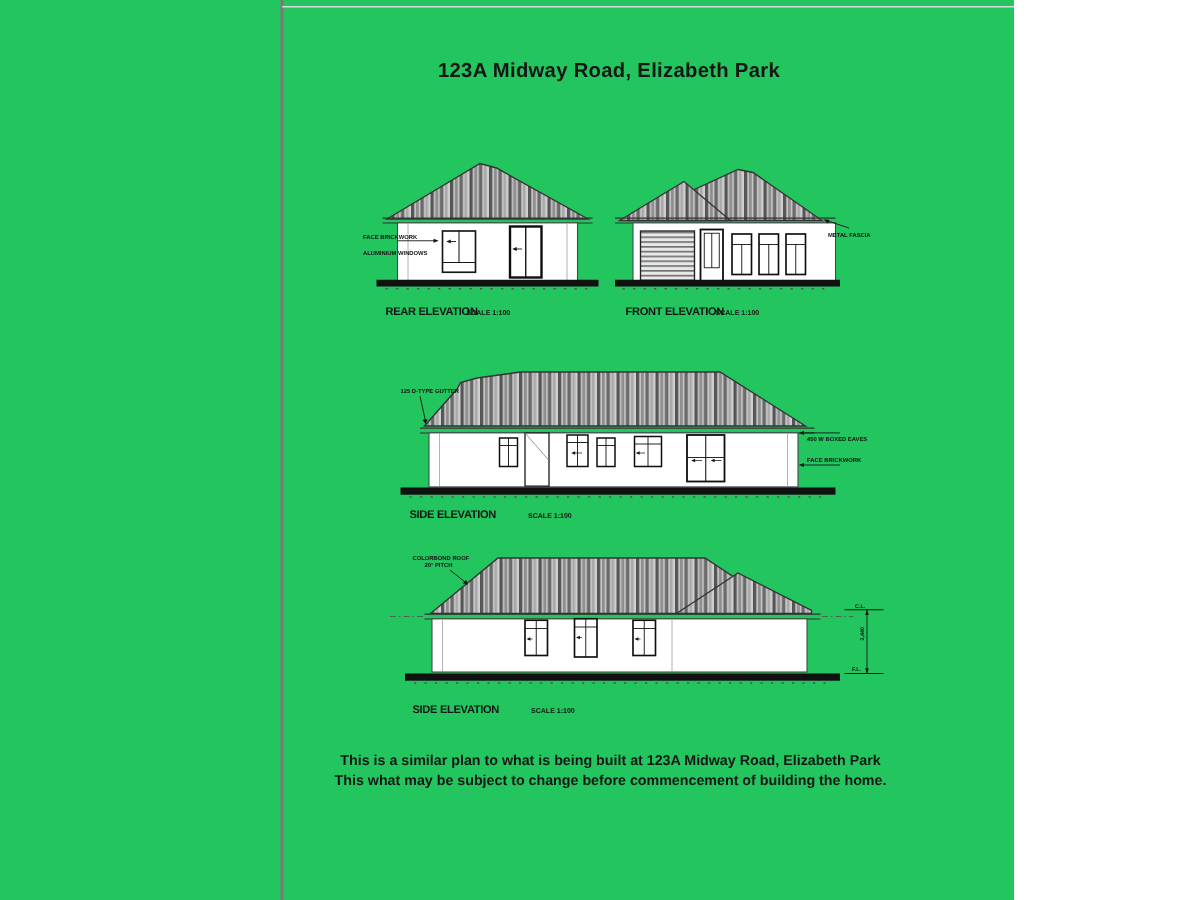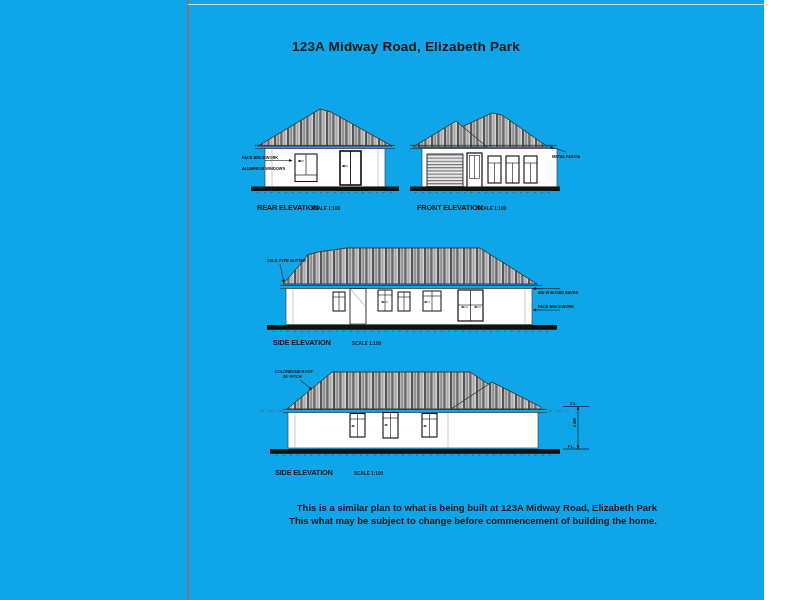--- a/index.html
+++ b/index.html
@@ -1,23 +1,23 @@
 <!DOCTYPE html>
 <html><head>
 <meta charset="utf-8">
 <style>
   html,body{margin:0;padding:0;background:#fff;}
-  .canvas{position:relative;width:764px;height:600px;background:#0ea5e9;overflow:hidden;
+  .canvas{position:relative;width:676px;height:600px;background:#22c55e;overflow:hidden;
           font-family:"Liberation Sans",sans-serif;color:#1a1a1a;}
   .scan-edge-v{position:absolute;left:187px;top:0;width:2px;height:600px;background:#787878;}
   .scan-edge-h{position:absolute;left:188px;top:4px;width:600px;height:1px;background:#d9d9d9;}
   .page-title{position:absolute;left:187px;top:39px;width:438px;text-align:center;
               font-size:13.5px;font-weight:800;letter-spacing:.2px;color:#161616;}
   .figure{position:absolute;}
-  .footer{position:absolute;left:157px;top:501px;width:500px;text-align:right;
+  .footer{position:absolute;left:157px;top:501px;width:500px;text-align:center;
           font-size:9.5px;font-weight:700;line-height:13px;color:#161616;}
   svg text{font-family:"Liberation Sans",sans-serif;fill:#141414;}
   .ttl{font-size:7.4px;font-weight:800;letter-spacing:-.2px;}
   .scl{font-size:4.7px;font-weight:800;}
   .ann{font-size:3.9px;font-weight:700;}
   .dim{font-size:3.6px;font-weight:700;}
 </style>
 </head>
 <body>
 

